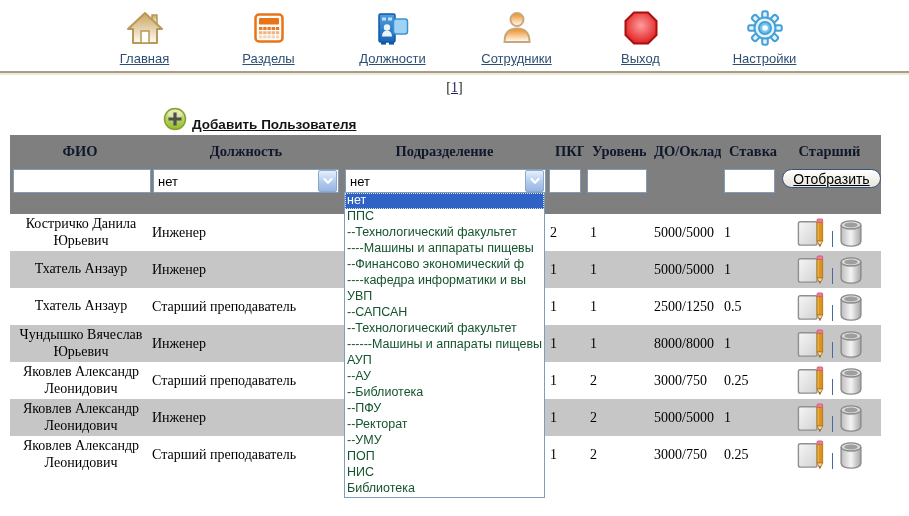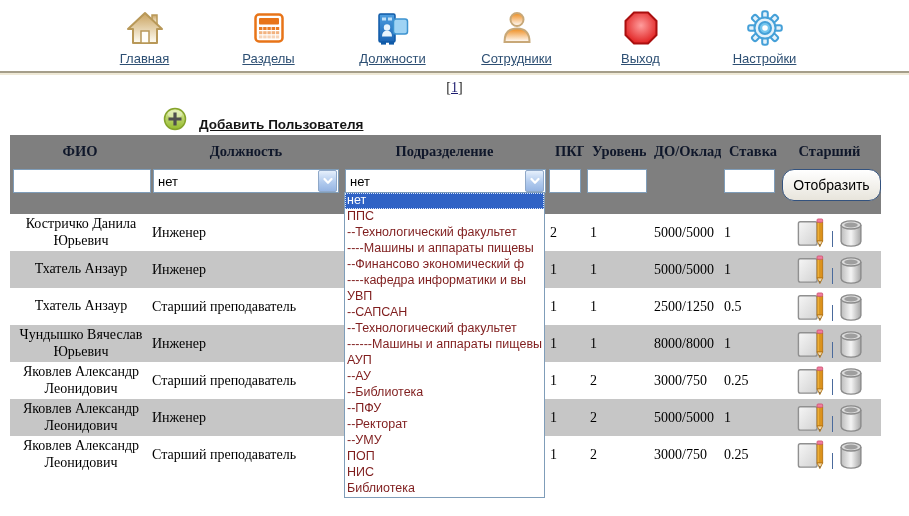--- a/index.html
+++ b/index.html
@@ -10,58 +10,58 @@
   
   .topbar{display:flex;justify-content:center;gap:44px;padding-top:8px;}
   .nav-item{display:flex;flex-direction:column;align-items:center;width:80px;cursor:pointer;}
   .nav-icon svg{width:40px;height:40px;display:block;}
   .nav-label{font-size:13px;color:#2d4f73;text-decoration:underline;margin-top:3px;white-space:nowrap;}
   .topdiv{margin-top:5px;height:2px;background:#a59e8a;border-bottom:2px solid #efe9d6;}
   
   .pagination{text-align:center;font-family:"Liberation Serif",serif;font-size:14px;color:#222;margin-top:5px;height:18px;cursor:pointer;}
   .pagination .pg{text-decoration:underline;color:#1a1a6e;}
   
-  .addrow{display:flex;align-items:flex-end;gap:12px;margin:4px 0 3px 163px;height:30px;}
+  .addrow{display:flex;align-items:flex-end;gap:5px;margin:4px 0 3px 163px;height:30px;}
   .plus svg{width:24px;height:24px;display:block;margin-bottom:1px;}
   .addlink{font-weight:bold;font-size:13.5px;color:#141414;text-decoration:underline;cursor:pointer;white-space:nowrap;}
   
   table.grid{border-collapse:collapse;table-layout:fixed;margin-left:10px;width:871px;font-family:"Liberation Serif",serif;}
   tr.hdr{background:#7f7f7f;height:20px;}
   tr.hdr th{font-size:14.5px;font-weight:bold;color:#0f172a;text-align:center;padding:8px;white-space:nowrap;overflow:hidden;}
   tr.filters{background:#7f7f7f;height:46px;}
   tr.filters td{vertical-align:top;padding-top:1px;}
   .txt{height:24px;border:1px solid #7f9db9;font:13px "Liberation Sans",sans-serif;padding:1px 3px;box-sizing:border-box;background:#fff;}
   .fio{width:138px;margin-left:2px;}
   .pkg{width:32px;margin-left:1px;}
   .lvl{width:60px;margin-left:2px;}
   .rate{width:51px;margin-left:2px;}
   .xp-select{height:24px;background:#fff;border:1px solid #7f9db9;display:flex;align-items:center;box-sizing:border-box;cursor:default;}
   .xp-select .selval{flex:1;font:13px "Liberation Sans",sans-serif;padding-left:4px;white-space:nowrap;overflow:hidden;}
   .xp-select .arrow{width:17px;height:20px;margin:1px;flex:0 0 17px;background:linear-gradient(#e6f0fc,#b2cbee 55%,#96b5e3);border:1px solid #8fa8c8;border-radius:2px;display:flex;align-items:center;justify-content:center;}
   .arrow svg{width:10px;height:10px;display:block;}
   .pos-sel{width:186px;margin-left:2px;}
   .dept-wrap{position:relative;width:201px;margin-left:2px;}
   .dept-sel{width:201px;}
-  .xp-btn{height:32px;width:99px;font:14px "Liberation Sans",sans-serif;color:#000;background:linear-gradient(#ffffff,#e8e5dc);border:1px solid #33527e;border-radius:12px;margin-left:3px;cursor:pointer;}
+  .xp-btn{height:19px;width:99px;font:14px "Liberation Sans",sans-serif;color:#000;background:linear-gradient(#ffffff,#e8e5dc);border:1px solid #33527e;border-radius:12px;margin-left:3px;cursor:pointer;text-decoration:underline;}
   tbody tr{height:37px;background:#fff;}
   tbody tr.alt{background:#c6c6c6;}
   tbody td{font-size:14px;color:#000;padding:0;}
   td.c-fio{padding-left:2px;line-height:1.15;text-align:center;}
   td.c-pos{padding-left:2px;}
   td.c-pkg{padding-left:3px;}
   td.c-lvl{padding-left:6px;}
   td.c-sal{padding-left:8px;}
   td.c-rate{padding-left:3px;}
   .acts{display:flex;align-items:center;justify-content:center;}
   .act-edit svg{width:28px;height:30px;display:block;cursor:pointer;}
   .act-del svg{width:24px;height:27px;display:block;cursor:pointer;margin-top:2px;}
   .sep{width:1px;height:16px;background:#4a6a9c;margin:12px 6px 0 7px;}
   
   .dropdown{position:absolute;left:-1px;top:23px;width:201px;background:#fff;border:1px solid #7f9db9;z-index:20;box-sizing:border-box;}
-  .opt{height:16px;line-height:16px;font:12.5px "Liberation Sans",sans-serif;color:#7f1d1d;padding-left:2px;white-space:nowrap;overflow:hidden;cursor:default;}
+  .opt{height:16px;line-height:16px;font:12.5px "Liberation Sans",sans-serif;color:#14532d;padding-left:2px;white-space:nowrap;overflow:hidden;cursor:default;}
   .opt.selected{background:#2f62c5;color:#fff;outline:1px dotted #d8e4f8;outline-offset:-1px;}
 </style>
 </head>
 <body>
 
 <svg width="0" height="0" style="position:absolute" aria-hidden="true">
   <defs>
     <linearGradient id="g-tan" x1="0" y1="0" x2="0" y2="1">
         <stop offset="0" stop-color="#c9a25e"></stop>
         <stop offset="1" stop-color="#fffdf4"></stop>

